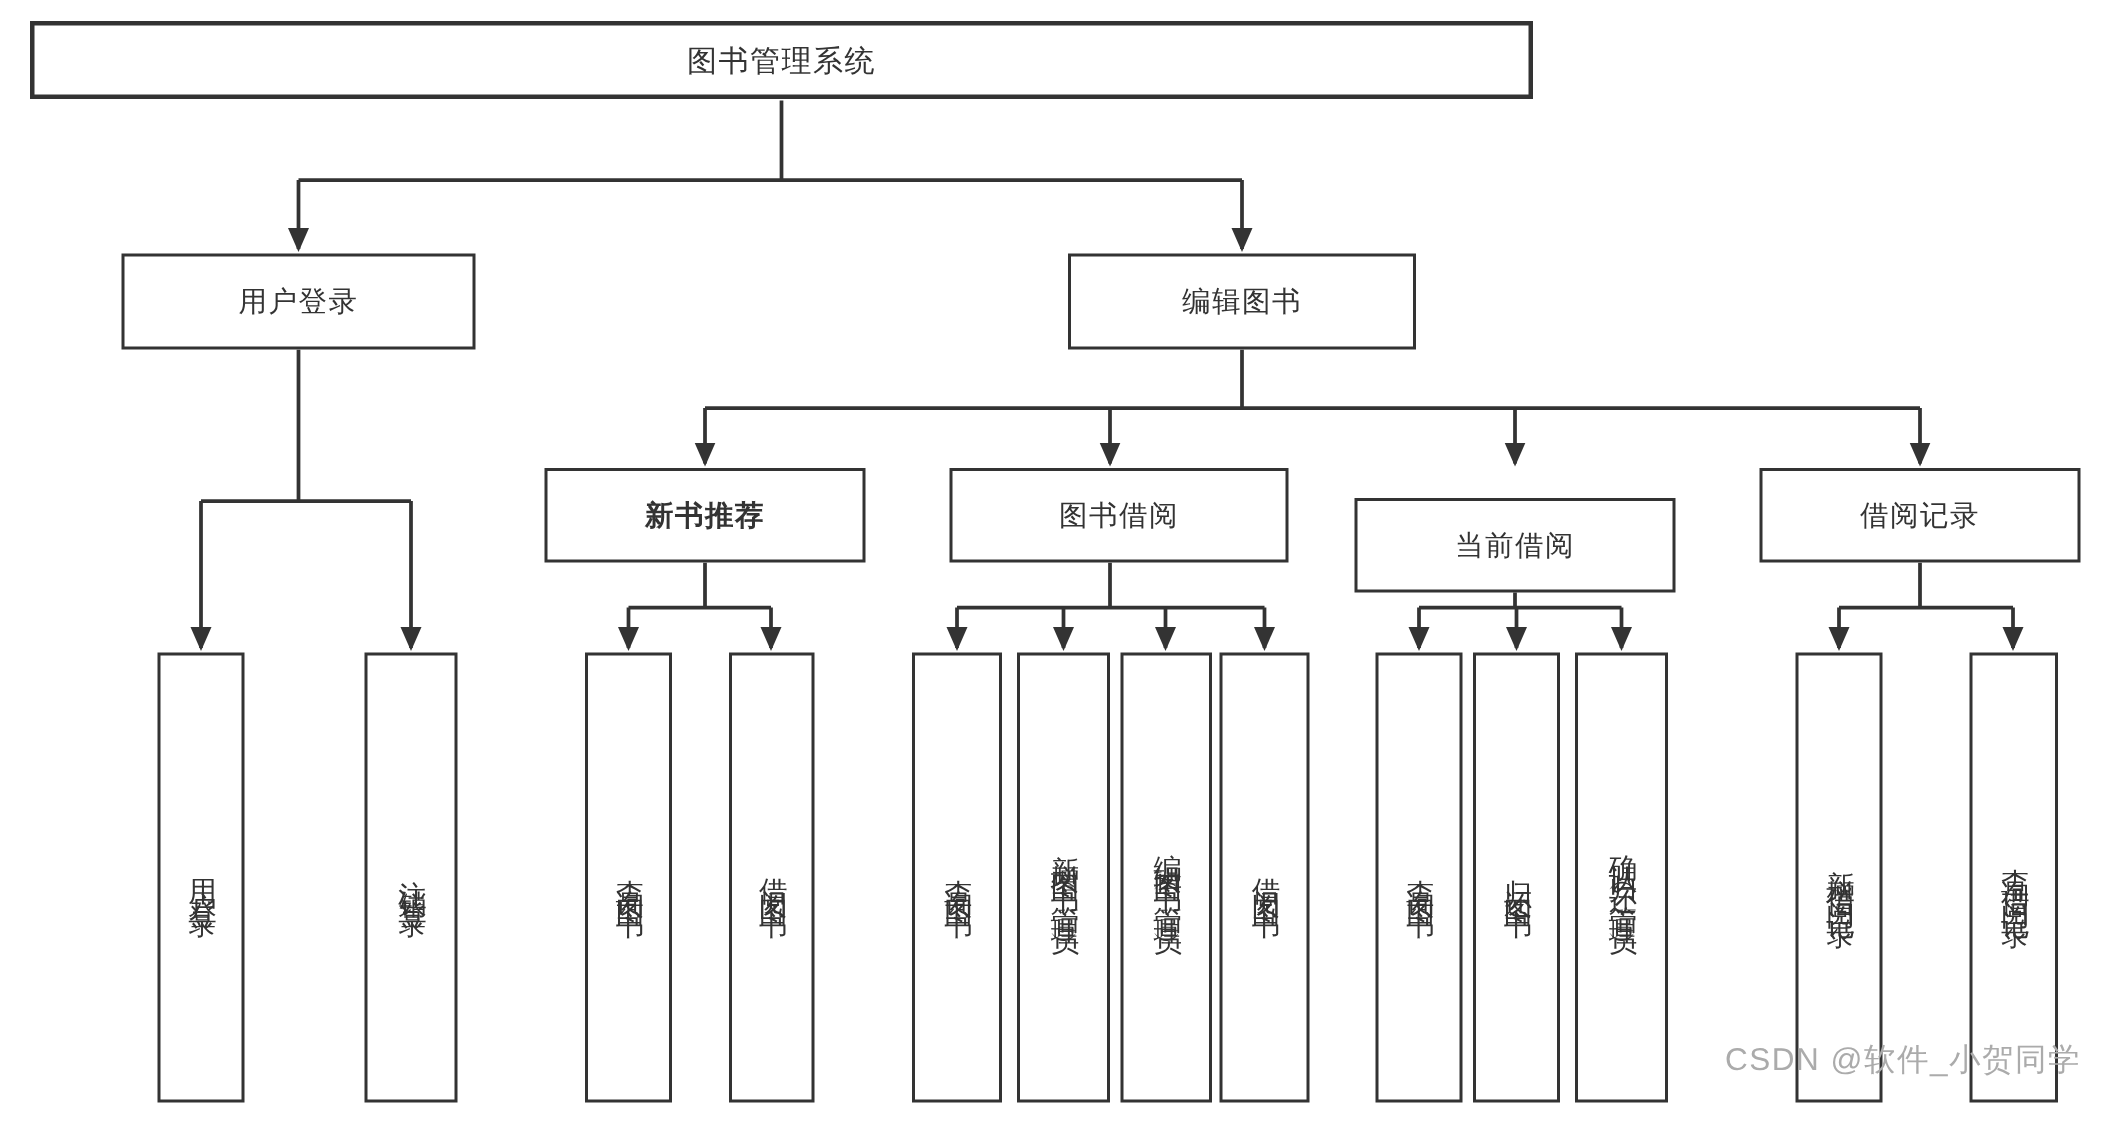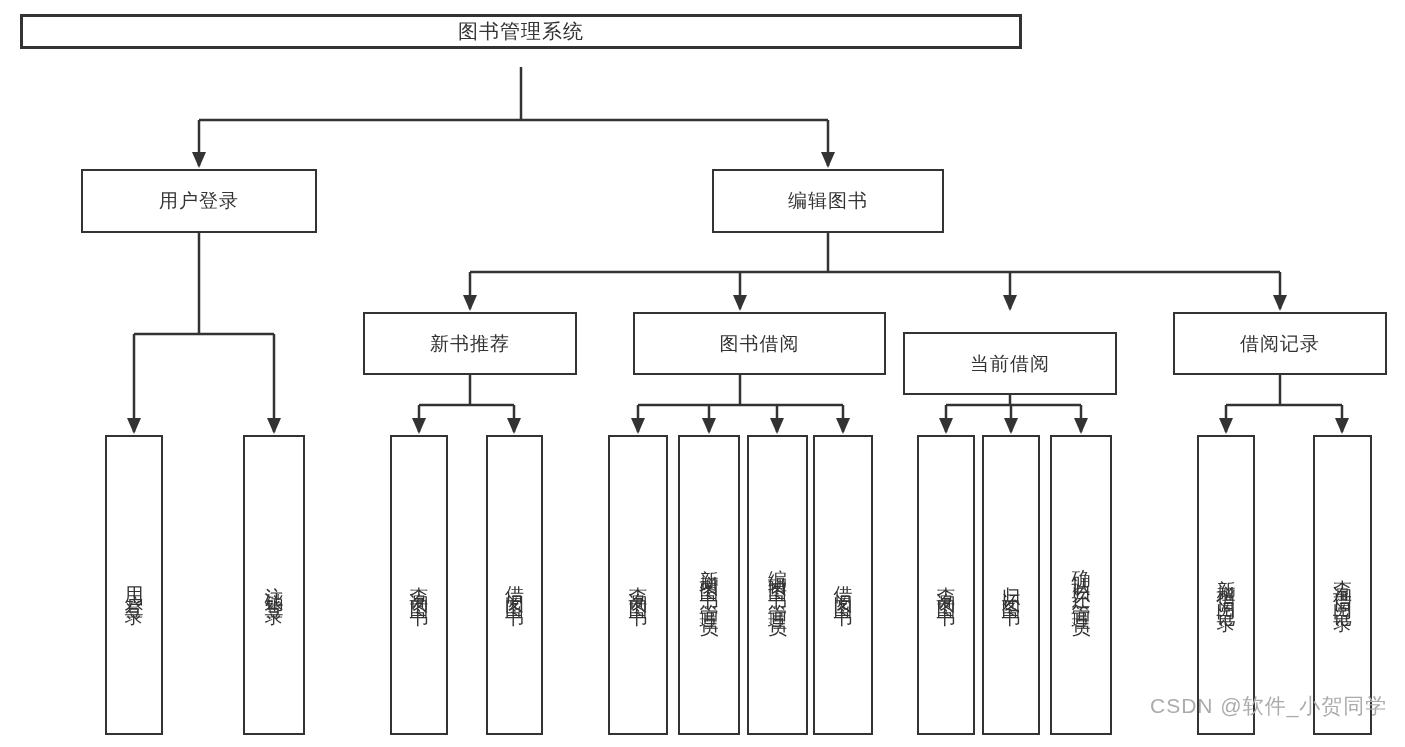--- a/index.html
+++ b/index.html
@@ -119,27 +119,27 @@
     <line class="c-line" x1="946" y1="405" x2="946" y2="432" marker-end="url(#arrow)"></line>
     <line class="c-line" x1="1011" y1="405" x2="1011" y2="432" marker-end="url(#arrow)"></line>
     <line class="c-line" x1="1081" y1="405" x2="1081" y2="432" marker-end="url(#arrow)"></line>
 
     <path class="c-line" d="M1280 375 V405"></path>
     <path class="c-line" d="M1226 405 H1342"></path>
     <line class="c-line" x1="1226" y1="405" x2="1226" y2="432" marker-end="url(#arrow)"></line>
     <line class="c-line" x1="1342" y1="405" x2="1342" y2="432" marker-end="url(#arrow)"></line>
   </svg>
 
-  <div class="node root" style="left:20px; top:14px; width:1002px; height:35px;">图书管理系统</div>
+  <div class="node root" style="left:20px; top:14px; width:1002px; height:52px;">图书管理系统</div>
 
   <div class="node" style="left:81px; top:169px; width:236px; height:64px;">用户登录</div>
   <div class="node" style="left:712px; top:169px; width:232px; height:64px;">编辑图书</div>
 
-  <div class="node" style="left:363px; top:312px; width:214px; height:63px;">新书推荐</div>
-  <div class="node" style="left:633px; top:312px; width:253px; height:63px;">图书借阅</div>
+  <div class="node" style="left:363px; top:312px; width:214px; height:63px;font-weight:bold;">新书推荐</div>
+  <div class="node" style="left:633px; top:312px; width:226px; height:63px;">图书借阅</div>
   <div class="node" style="left:903px; top:312px; width:214px; height:63px;margin-top:20px;">当前借阅</div>
   <div class="node" style="left:1173px; top:312px; width:214px; height:63px;">借阅记录</div>
 
   <div class="node leaf" style="left:105px; top:435px; width:58px; height:300px;">用户登录</div>
   <div class="node leaf" style="left:243px; top:435px; width:62px; height:300px;">注销登录</div>
 
   <div class="node leaf" style="left:390px; top:435px; width:58px; height:300px;">查询图书</div>
   <div class="node leaf" style="left:486px; top:435px; width:57px; height:300px;">借阅图书</div>
 
   <div class="node leaf" style="left:608px; top:435px; width:60px; height:300px;">查询图书</div>

